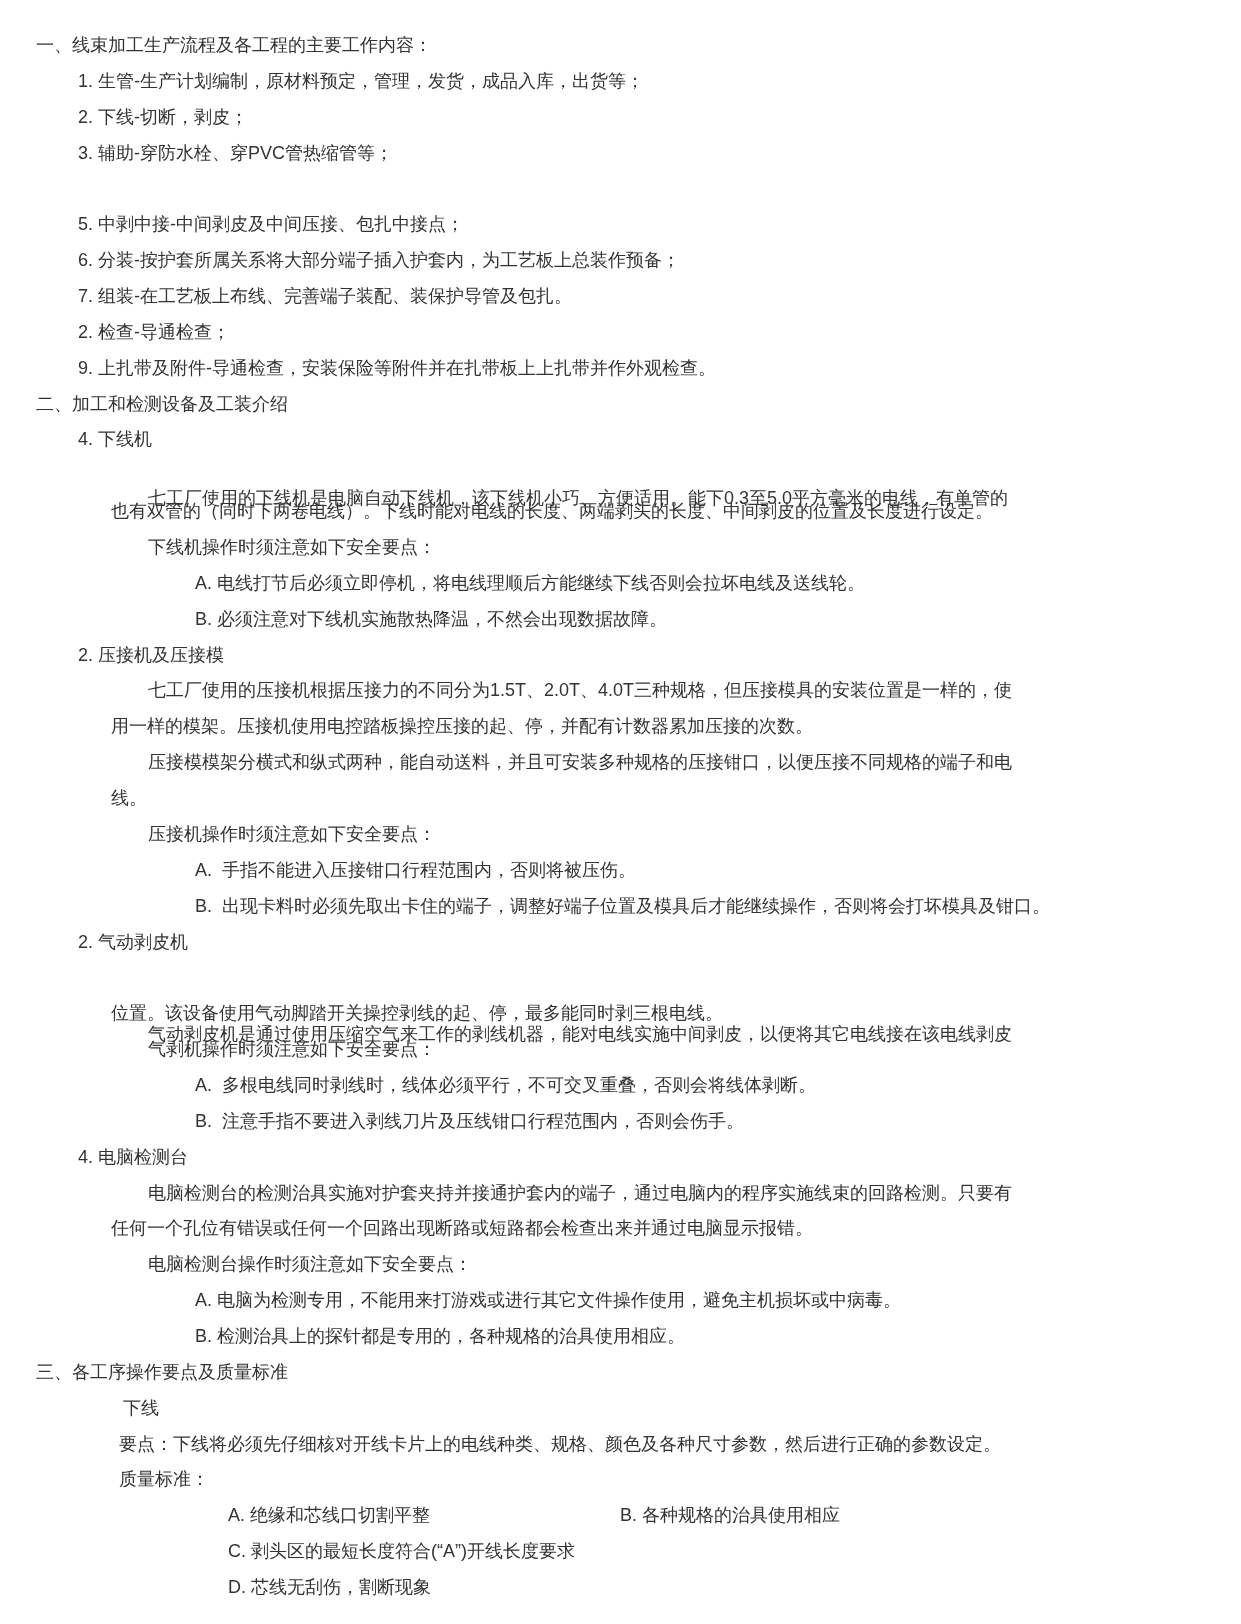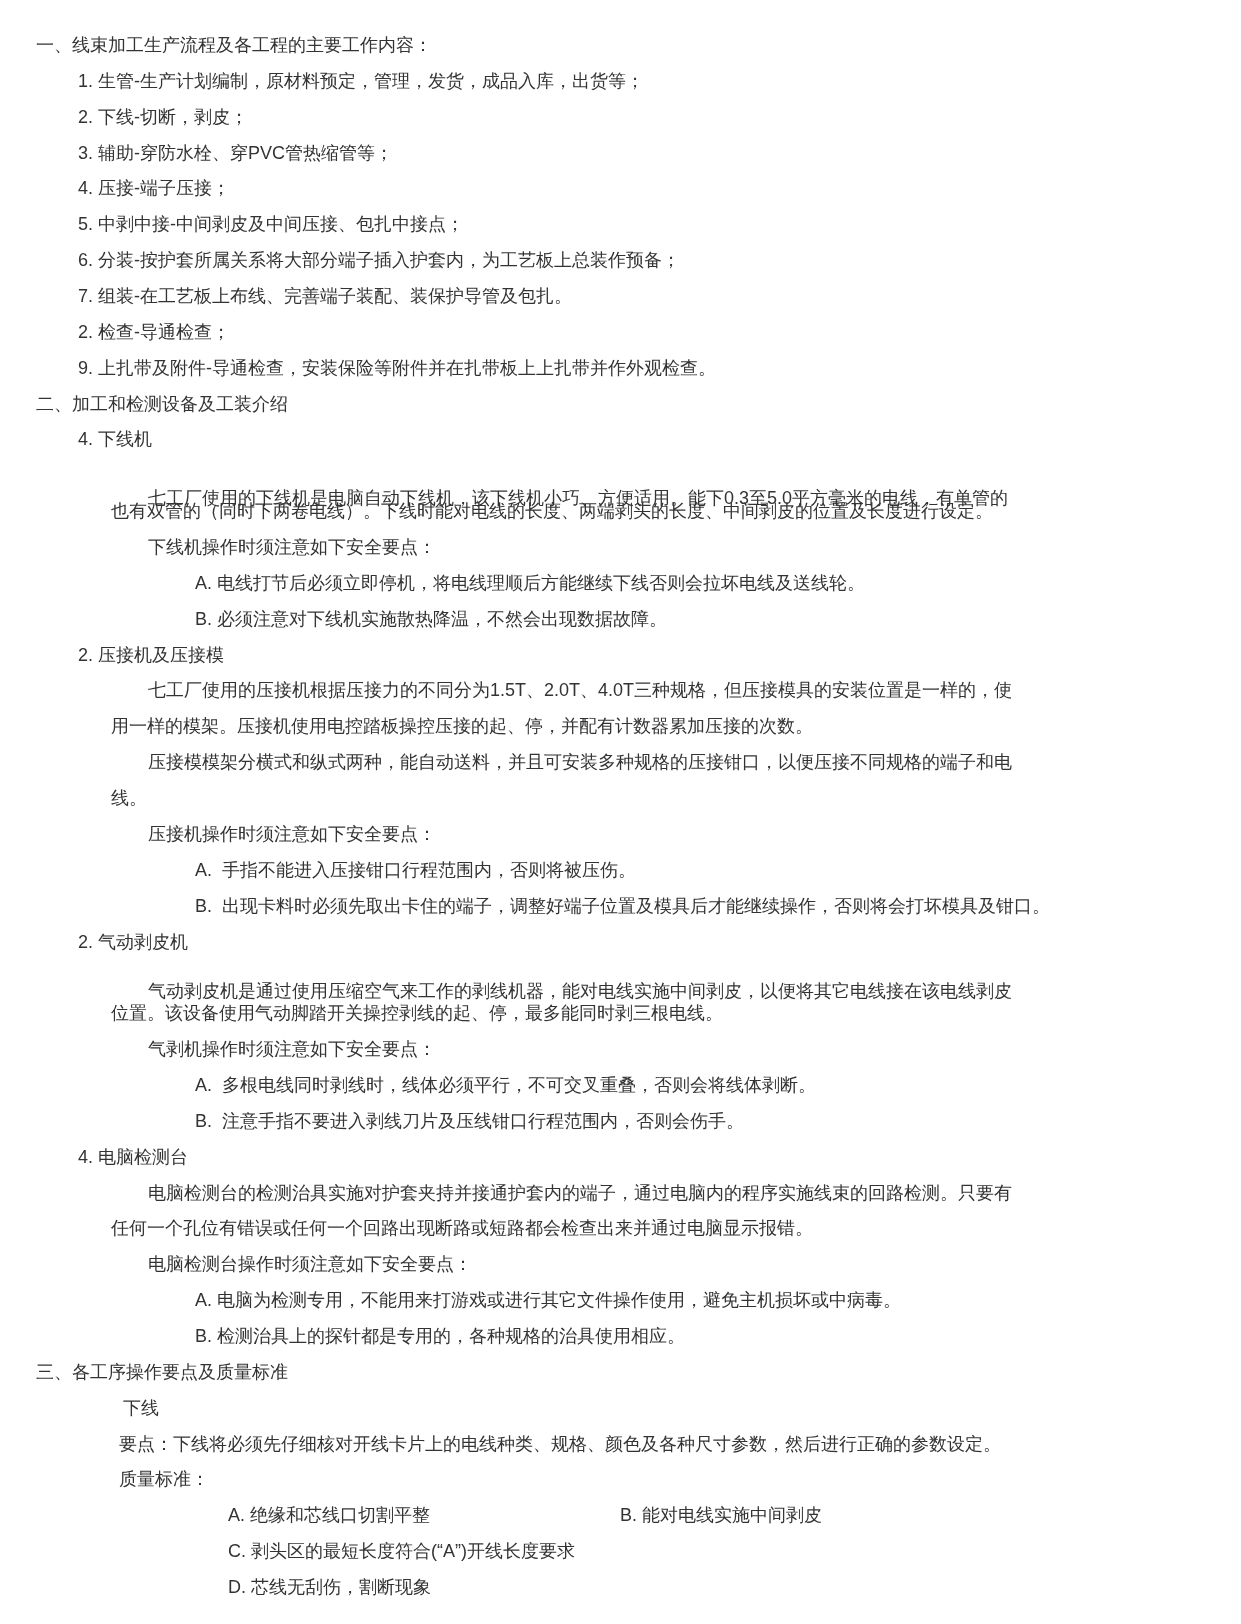--- a/index.html
+++ b/index.html
@@ -48,21 +48,20 @@
 </style>
 </head>
 <body>
 
 <div class="page">
   <main class="doc">
       <div class="line" style="top: 28px;"><span class="part s-heading">一、线束加工生产流程及各工程的主要工作内容：</span></div>
       <div class="line" style="top: 63.86px;"><span class="part s-num">1. 生管-生产计划编制，原材料预定，管理，发货，成品入库，出货等；</span></div>
       <div class="line" style="top: 99.72px;"><span class="part s-num">2. 下线-切断，剥皮；</span></div>
       <div class="line" style="top: 135.58px;"><span class="part s-num">3. 辅助-穿防水栓、穿PVC管热缩管等；</span></div>
-      <div class="line" style="top: 171.44px;"><span class="part s-num">4. 压接-端子压接；</span></div>
       <div class="line" style="top: 207.3px;"><span class="part s-num">5. 中剥中接-中间剥皮及中间压接、包扎中接点；</span></div>
       <div class="line" style="top: 243.16px;"><span class="part s-num">6. 分装-按护套所属关系将大部分端子插入护套内，为工艺板上总装作预备；</span></div>
       <div class="line" style="top: 279.02px;"><span class="part s-num">7. 组装-在工艺板上布线、完善端子装配、装保护导管及包扎。</span></div>
       <div class="line" style="top: 314.88px;"><span class="part s-num">2. 检查-导通检查；</span></div>
       <div class="line" style="top: 350.74px;"><span class="part s-num">9. 上扎带及附件-导通检查，安装保险等附件并在扎带板上上扎带并作外观检查。</span></div>
       <div class="line" style="top: 386.6px;"><span class="part s-heading">二、加工和检测设备及工装介绍</span></div>
       <div class="line" style="top: 422.46px;"><span class="part s-num">4. 下线机</span></div>
       <div class="line" style="top: 481px;"><span class="part s-para">七工厂使用的下线机是电脑自动下线机，该下线机小巧、方便适用。能下0.3至5.0平方毫米的电线，有单管的</span></div>
       <div class="line" style="top: 494.18px;"><span class="part s-wrap">也有双管的（同时下两卷电线）。下线时能对电线的长度、两端剥头的长度、中间剥皮的位置及长度进行设定。</span></div>
       <div class="line" style="top: 530.04px;"><span class="part s-para">下线机操作时须注意如下安全要点：</span></div>
@@ -70,32 +69,32 @@
       <div class="line" style="top: 601.76px;"><span class="part s-sub">B. 必须注意对下线机实施散热降温，不然会出现数据故障。</span></div>
       <div class="line" style="top: 637.62px;"><span class="part s-num">2. 压接机及压接模</span></div>
       <div class="line" style="top: 673.48px;"><span class="part s-para">七工厂使用的压接机根据压接力的不同分为1.5T、2.0T、4.0T三种规格，但压接模具的安装位置是一样的，使</span></div>
       <div class="line" style="top: 709.34px;"><span class="part s-wrap">用一样的模架。压接机使用电控踏板操控压接的起、停，并配有计数器累加压接的次数。</span></div>
       <div class="line" style="top: 745.2px;"><span class="part s-para">压接模模架分横式和纵式两种，能自动送料，并且可安装多种规格的压接钳口，以便压接不同规格的端子和电</span></div>
       <div class="line" style="top: 781.06px;"><span class="part s-wrap">线。</span></div>
       <div class="line" style="top: 816.92px;"><span class="part s-para">压接机操作时须注意如下安全要点：</span></div>
       <div class="line" style="top: 852.78px;"><span class="part s-sub">A.  手指不能进入压接钳口行程范围内，否则将被压伤。</span></div>
       <div class="line" style="top: 888.64px;"><span class="part s-sub">B.  出现卡料时必须先取出卡住的端子，调整好端子位置及模具后才能继续操作，否则将会打坏模具及钳口。</span></div>
       <div class="line" style="top: 924.5px;"><span class="part s-num">2. 气动剥皮机</span></div>
-      <div class="line" style="top: 974px;"><span class="part s-para">气动剥皮机是通过使用压缩空气来工作的剥线机器，能对电线实施中间剥皮，以便将其它电线接在该电线剥皮</span></div>
+      <div class="line" style="top: 1017px;"><span class="part s-para">气动剥皮机是通过使用压缩空气来工作的剥线机器，能对电线实施中间剥皮，以便将其它电线接在该电线剥皮</span></div>
       <div class="line" style="top: 996.22px;"><span class="part s-wrap">位置。该设备使用气动脚踏开关操控剥线的起、停，最多能同时剥三根电线。</span></div>
       <div class="line" style="top: 1032.08px;"><span class="part s-para">气剥机操作时须注意如下安全要点：</span></div>
       <div class="line" style="top: 1067.94px;"><span class="part s-sub">A.  多根电线同时剥线时，线体必须平行，不可交叉重叠，否则会将线体剥断。</span></div>
       <div class="line" style="top: 1103.8px;"><span class="part s-sub">B.  注意手指不要进入剥线刀片及压线钳口行程范围内，否则会伤手。</span></div>
       <div class="line" style="top: 1139.66px;"><span class="part s-num">4. 电脑检测台</span></div>
       <div class="line" style="top: 1175.52px;"><span class="part s-para">电脑检测台的检测治具实施对护套夹持并接通护套内的端子，通过电脑内的程序实施线束的回路检测。只要有</span></div>
       <div class="line" style="top: 1211.38px;"><span class="part s-wrap">任何一个孔位有错误或任何一个回路出现断路或短路都会检查出来并通过电脑显示报错。</span></div>
       <div class="line" style="top: 1247.24px;"><span class="part s-para">电脑检测台操作时须注意如下安全要点：</span></div>
       <div class="line" style="top: 1283.1px;"><span class="part s-sub">A. 电脑为检测专用，不能用来打游戏或进行其它文件操作使用，避免主机损坏或中病毒。</span></div>
       <div class="line" style="top: 1318.96px;"><span class="part s-sub">B. 检测治具上的探针都是专用的，各种规格的治具使用相应。</span></div>
       <div class="line" style="top: 1354.82px;"><span class="part s-heading">三、各工序操作要点及质量标准</span></div>
       <div class="line" style="top: 1390.68px;"><span class="part s-subtitle">下线</span></div>
       <div class="line" style="top: 1462.4px;"><span class="part s-key">质量标准：</span></div>
       <div class="line" style="top: 1426.54px;"><span class="part s-key">要点：下线将必须先仔细核对开线卡片上的电线种类、规格、颜色及各种尺寸参数，然后进行正确的参数设定。</span></div>
-      <div class="line" style="top: 1498.26px;"><span class="part s-col-a">A. 绝缘和芯线口切割平整</span><span class="part s-col-b">B. 能对电线实施中间剥皮</span></div>
+      <div class="line" style="top: 1498.26px;"><span class="part s-col-a">A. 绝缘和芯线口切割平整</span><span class="part s-col-b">B. 各种规格的治具使用相应</span></div>
       <div class="line" style="top: 1534.12px;"><span class="part s-col-a">C. 剥头区的最短长度符合(“A”)开线长度要求</span></div>
       <div class="line" style="top: 1569.98px;"><span class="part s-col-a">D. 芯线无刮伤，割断现象</span></div>
     </main>
 </div>
 
 </body></html>

